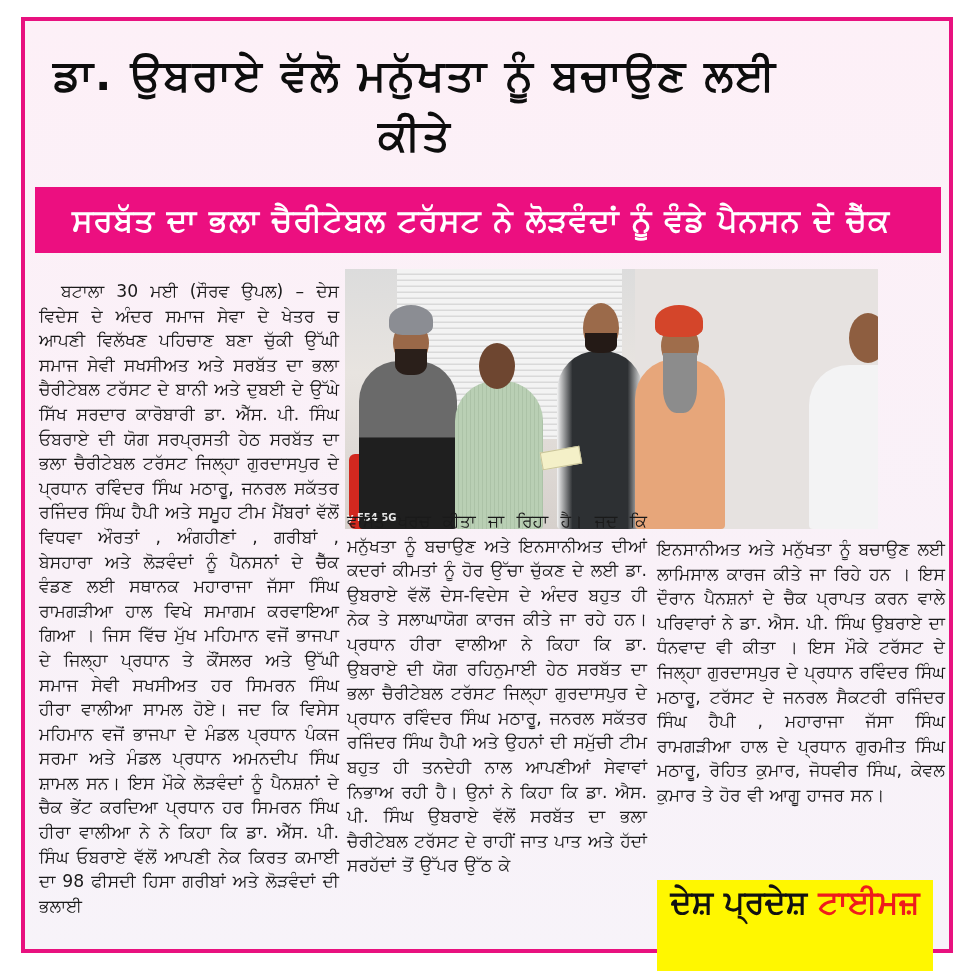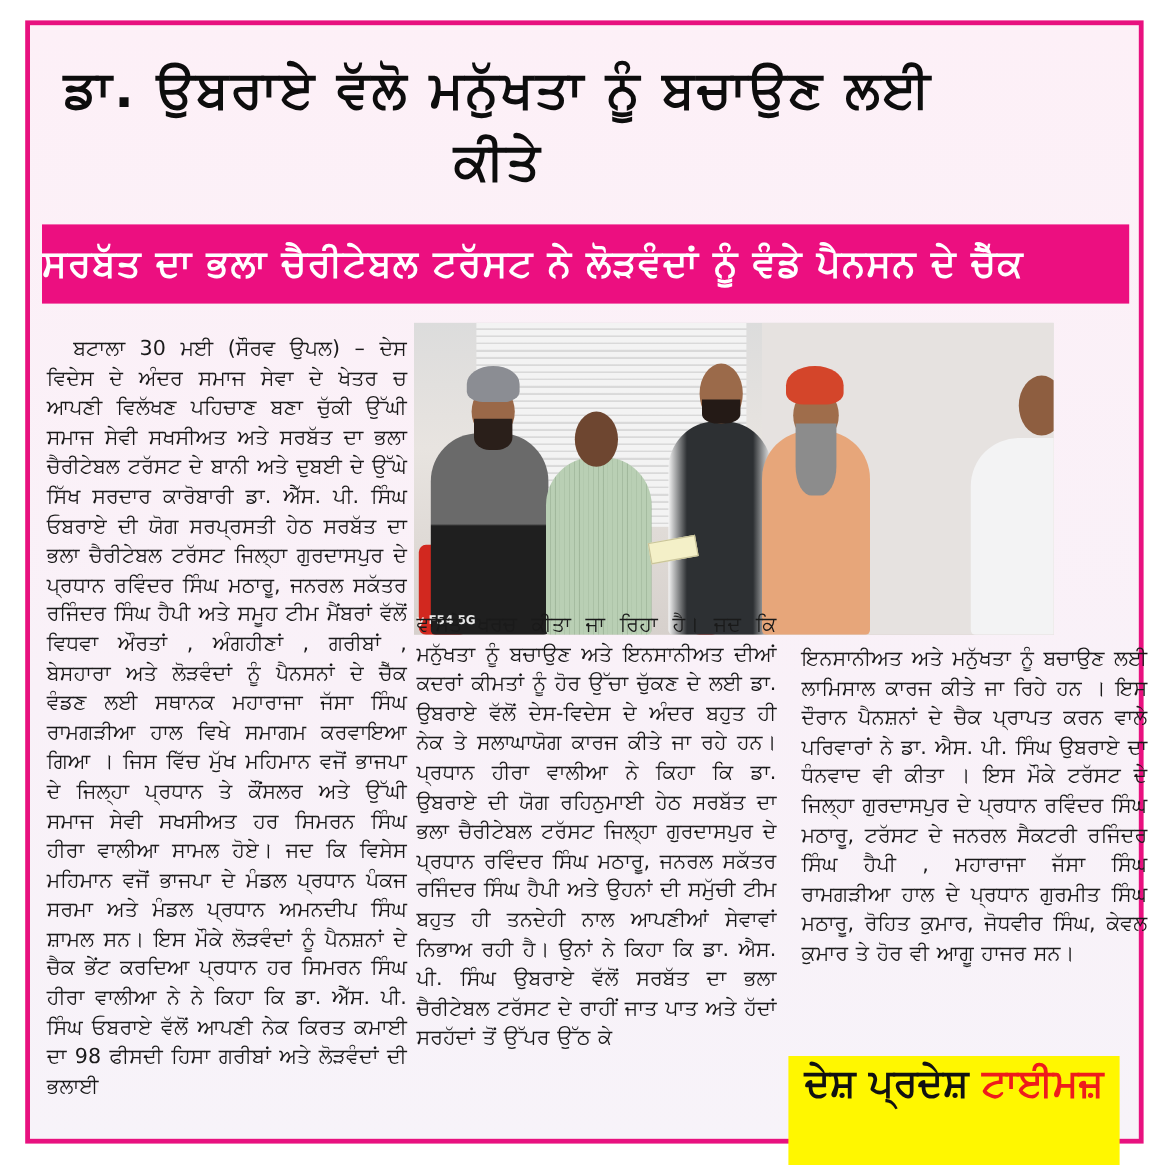--- a/index.html
+++ b/index.html
@@ -14,32 +14,32 @@
 
   .headline {
     position: absolute; left: 0; top: 24px; width: 780px;
     text-align: center; font-weight: bold; color: #0d0d0d;
     font-size: 43px; line-height: 60px; letter-spacing: 2px;
   }
 
   .subhead {
     position: absolute; left: 10px; top: 166px; width: 906px; height: 66px;
     background: #ec0f80; color: #ffffff; font-weight: bold;
-    font-size: 31px; line-height: 66px; text-align: left; padding-right: 14px;
+    font-size: 31px; line-height: 66px; text-align: center; padding-right: 14px;
     letter-spacing: 1px; white-space: nowrap; overflow: hidden;
   }
 
   .col {
     position: absolute; font-size: 17.2px; line-height: 24.6px; color: #1a1a1a;
     text-align: justify; word-spacing: 1px;
   }
   .col p { margin: 0; }
   .col-left { left: 14px; top: 258px; width: 300px; }
   .col-mid { left: 322px; top: 488px; width: 300px; }
-  .col-right { left: 632px; top: 516px; width: 288px; margin-left: 11px; }
+  .col-right { left: 632px; top: 516px; width: 288px; }
 
   .indent { text-indent: 22px; }
 
   .photo {
     position: absolute; left: 320px; top: 248px; width: 533px; height: 260px;
     background: linear-gradient(180deg, #dcdcdc 0%, #e8e4e0 40%, #d6d0cc 100%);
     overflow: hidden;
   }
   .photo .blinds {
     position: absolute; left: 52px; top: 0; width: 225px; height: 170px;

